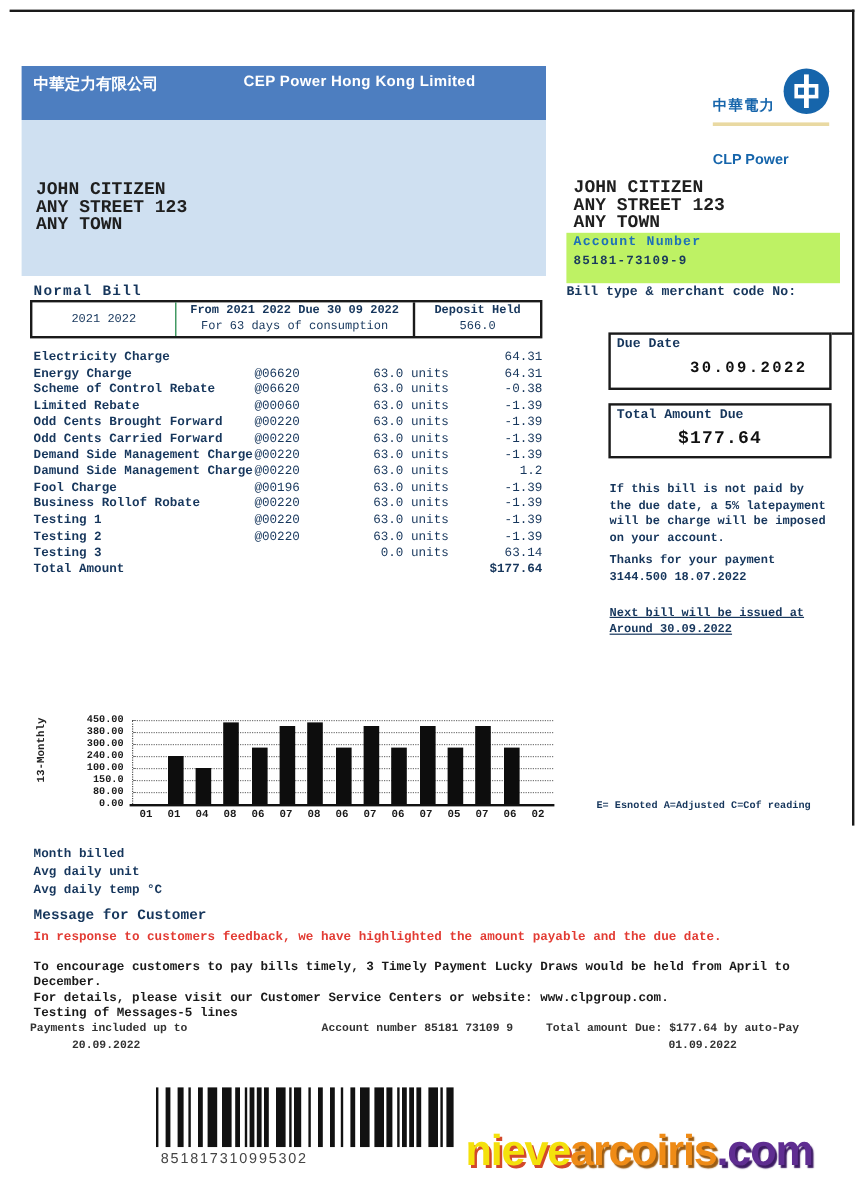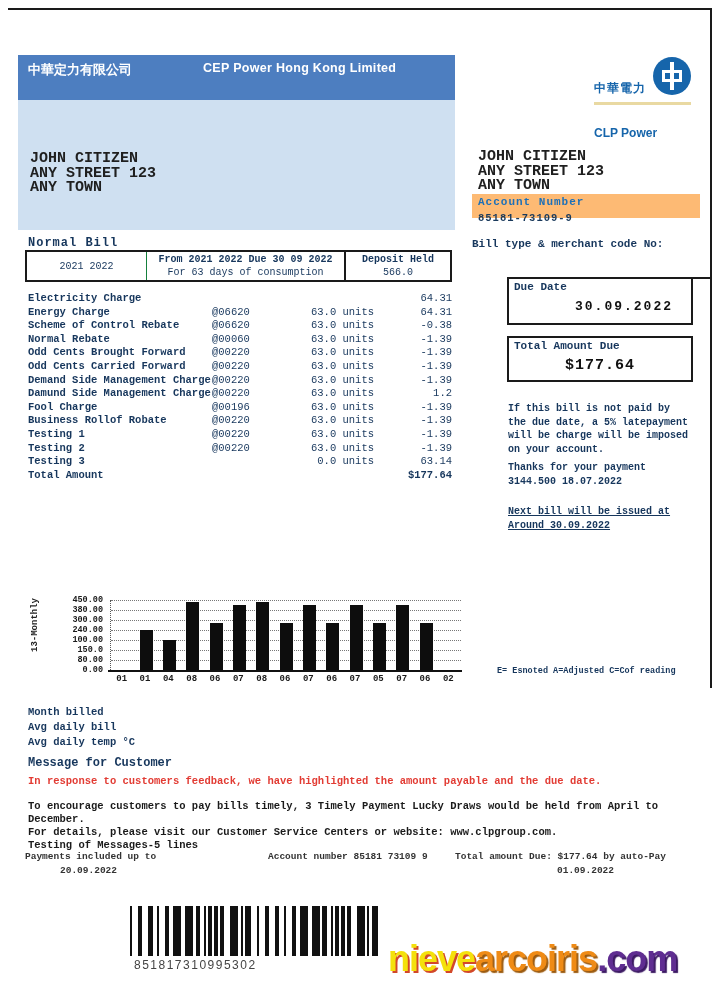--- a/index.html
+++ b/index.html
@@ -24,21 +24,21 @@
                background:#1665ab;}
   .logo-circle .glyph-box{position:absolute;left:9px;top:13px;width:20px;height:12px;border:3px solid #fff;box-sizing:border-box;}
   .logo-circle .glyph-bar{position:absolute;left:17px;top:5px;width:4px;height:28px;background:#fff;}
   .logo-zh{position:absolute;left:594px;top:80px;font-family:"DejaVu Sans","Liberation Sans",sans-serif;
            font-weight:bold;font-size:12px;color:#1665ab;letter-spacing:1px;}
   .logo-underline{position:absolute;left:594px;top:102px;width:97px;height:3px;background:#e9d9a2;}
   .logo-en{position:absolute;left:594px;top:106px;font-family:"Liberation Sans",sans-serif;
            font-weight:bold;font-size:12px;color:#1665ab;margin-top:20px;}
 
   
-  .acct-strip{position:absolute;left:472px;top:194px;width:228px;height:24px;background:#fdba74;}
+  .acct-strip{position:absolute;left:472px;top:194px;width:228px;height:42px;background:#bef264;}
   .acct-label{position:absolute;left:6px;top:2px;font-weight:bold;font-size:11px;color:#1d70b8;letter-spacing:1px;}
   .acct-value{position:absolute;left:6px;top:18px;font-weight:bold;font-size:10.5px;color:#1a3a5c;letter-spacing:1px;}
 
   .navy-bold{font-weight:bold;color:#16365c;}
 
   
   .sum-table{position:absolute;left:25px;top:250px;width:427px;height:32px;border:2px solid #1a1a1a;
              box-sizing:border-box;display:flex;font-size:10px;}
   .sum-cell{box-sizing:border-box;display:flex;flex-direction:column;justify-content:center;align-items:center;line-height:13px;}
   .sum-c1{width:120px;border-right:1px solid #15803d;}
@@ -164,21 +164,21 @@
         <span class="charge-units">63.0 units</span>
         <span class="charge-amount">64.31</span>
       </div>
       <div class="charge-row">
         <span class="charge-name">Scheme of Control Rebate</span>
         <span class="charge-code">@06620</span>
         <span class="charge-units">63.0 units</span>
         <span class="charge-amount">-0.38</span>
       </div>
       <div class="charge-row">
-        <span class="charge-name">Normal Rebate</span>
+        <span class="charge-name">Limited Rebate</span>
         <span class="charge-code">@00060</span>
         <span class="charge-units">63.0 units</span>
         <span class="charge-amount">-1.39</span>
       </div>
       <div class="charge-row">
         <span class="charge-name">Odd Cents Brought Forward</span>
         <span class="charge-code">@00220</span>
         <span class="charge-units">63.0 units</span>
         <span class="charge-amount">-1.39</span>
       </div>
@@ -313,21 +313,21 @@
       <div class="xlab" style="left: 237px; top: 0px; width: 16px; text-align: center;">07</div>
       <div class="xlab" style="left: 260.333px; top: 0px; width: 16px; text-align: center;">05</div>
       <div class="xlab" style="left: 283.667px; top: 0px; width: 16px; text-align: center;">07</div>
       <div class="xlab" style="left: 307px; top: 0px; width: 16px; text-align: center;">06</div>
       <div class="xlab" style="left: 330.333px; top: 0px; width: 16px; text-align: center;">02</div>
     </div>
   <div class="legend-note">E= Esnoted A=Adjusted C=Cof reading</div>
 
   <div class="abs" style="left:28px;top:705px;">
     <div class="stat-line">Month billed</div>
-    <div class="stat-line">Avg daily bill</div>
+    <div class="stat-line">Avg daily unit</div>
     <div class="stat-line">Avg daily temp °C</div>
   </div>
 
   <div class="abs msg-title" style="left:28px;top:756px;">Message for Customer</div>
   <div class="abs msg-red" style="left:28px;top:775px;width:670px;">In response to customers feedback, we have highlighted the amount payable and the due date.</div>
   <div class="abs" style="left:28px;top:800px;width:680px;">
     <div class="msg-line">To encourage customers to pay bills timely, 3 Timely Payment Lucky Draws would be held from April to December.</div>
     <div class="msg-line">For details, please visit our Customer Service Centers or website: www.clpgroup.com.</div>
     <div class="msg-line">Testing of Messages-5 lines</div>
   </div>

